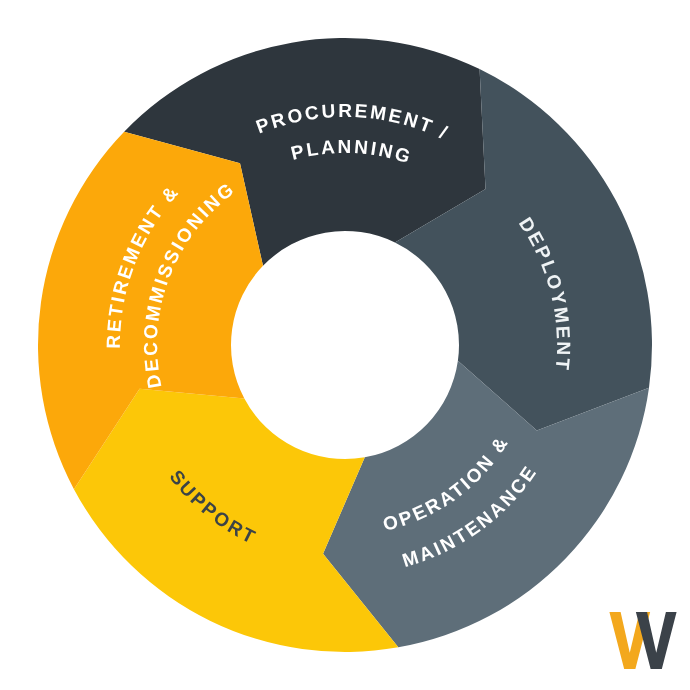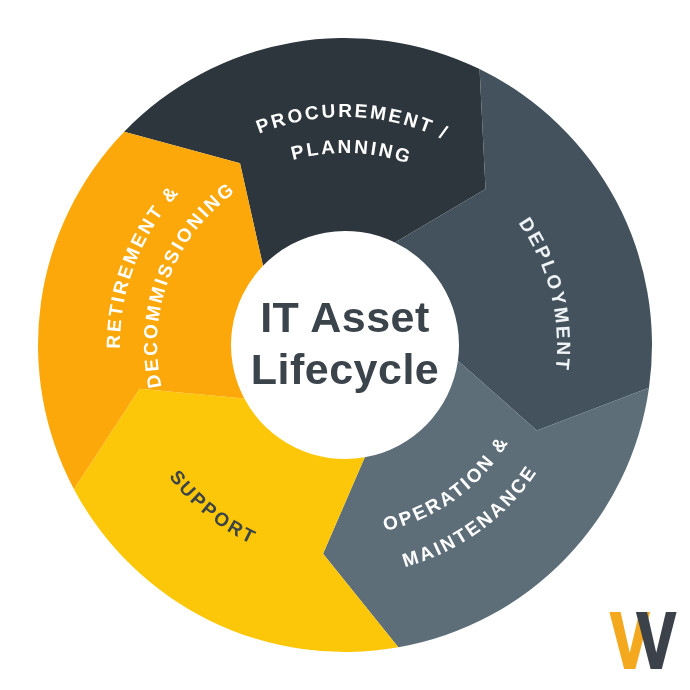--- a/index.html
+++ b/index.html
@@ -56,23 +56,19 @@
       <path id="tp2-1" fill="none" d="M 216.39 535.68 A 230 230 0 0 0 566.09 281.60"></path>
       <text class="seg-label" fill="#ffffff" text-anchor="middle"><textPath href="#tp2-1" xlink:href="#tp2-1" startOffset="50%">MAINTENANCE</textPath></text>
       <path id="tp3-0" fill="none" d="M 136.99 273.38 A 220 220 0 0 0 458.31 533.58"></path>
       <text class="seg-label" fill="#3b4347" text-anchor="middle"><textPath href="#tp3-0" xlink:href="#tp3-0" startOffset="50%">SUPPORT</textPath></text>
       <path id="tp4-0" fill="none" d="M 197.39 514.81 A 225 225 0 0 1 348.93 120.03"></path>
       <text class="seg-label" fill="#ffffff" text-anchor="middle"><textPath href="#tp4-0" xlink:href="#tp4-0" startOffset="50%">RETIREMENT &amp;</textPath></text>
       <path id="tp4-1" fill="none" d="M 221.66 486.89 A 188 188 0 0 1 348.28 157.03"></path>
       <text class="seg-label" fill="#ffffff" text-anchor="middle"><textPath href="#tp4-1" xlink:href="#tp4-1" startOffset="50%">DECOMMISSIONING</textPath></text>
     </svg>
 
-  <div class="center-title" style="color: rgb(59, 67, 75);">
-    <div>IT Asset</div>
-    <div>Lifecycle</div>
-  </div>
 
   <svg class="logo" viewBox="0 0 66 56">
     <path d="M0 0 L11 0 L20 40 L29.5 0 L40 0 L25.5 56 L14.5 56 Z" fill="#f3a81d"></path>
     <path transform="translate(26,0)" d="M0 0 L11 0 L20 40 L29.5 0 L40 0 L25.5 56 L14.5 56 Z" fill="#3b4249"></path>
   </svg>
 
 </div>
 
 </body></html>

